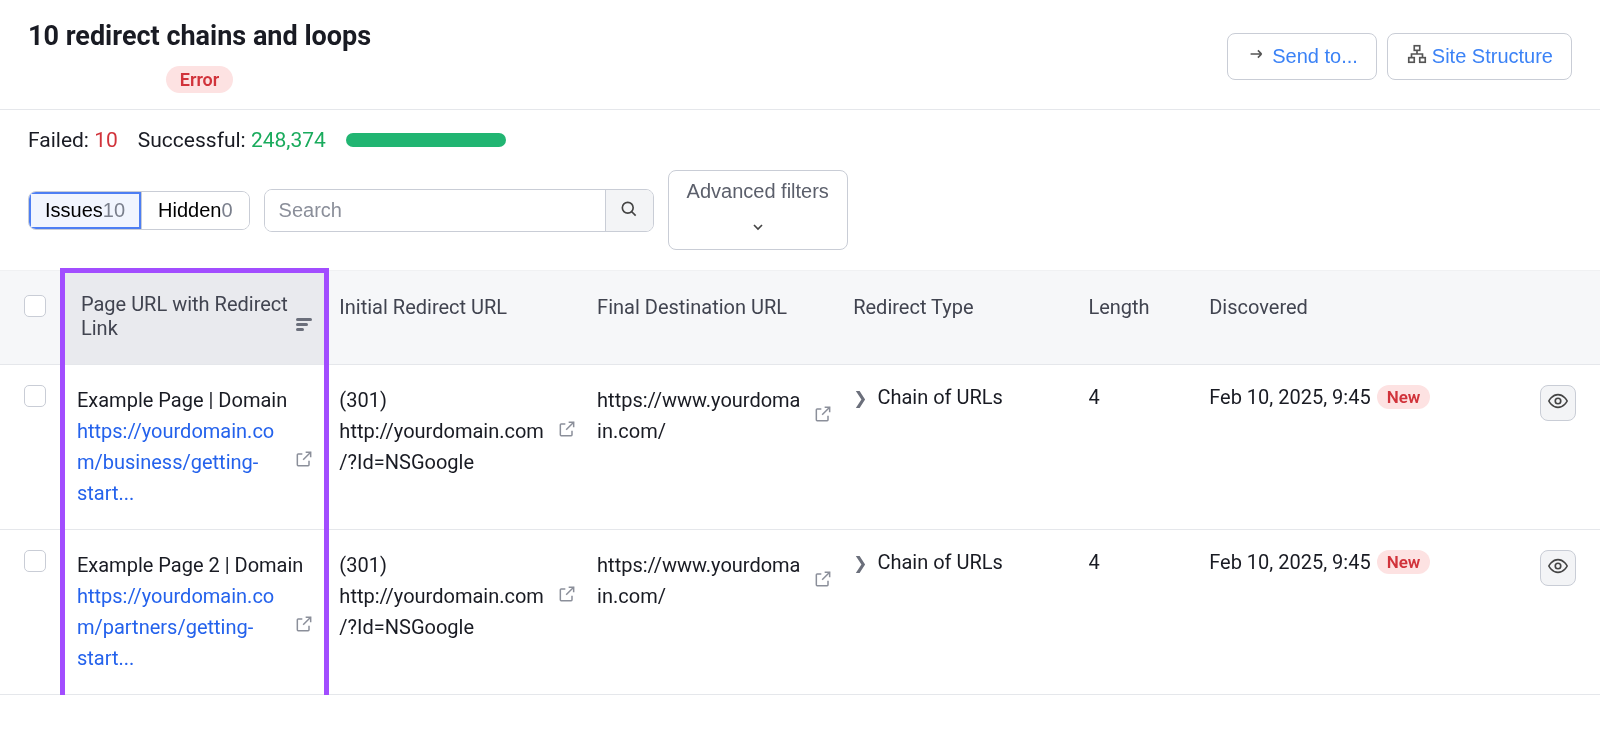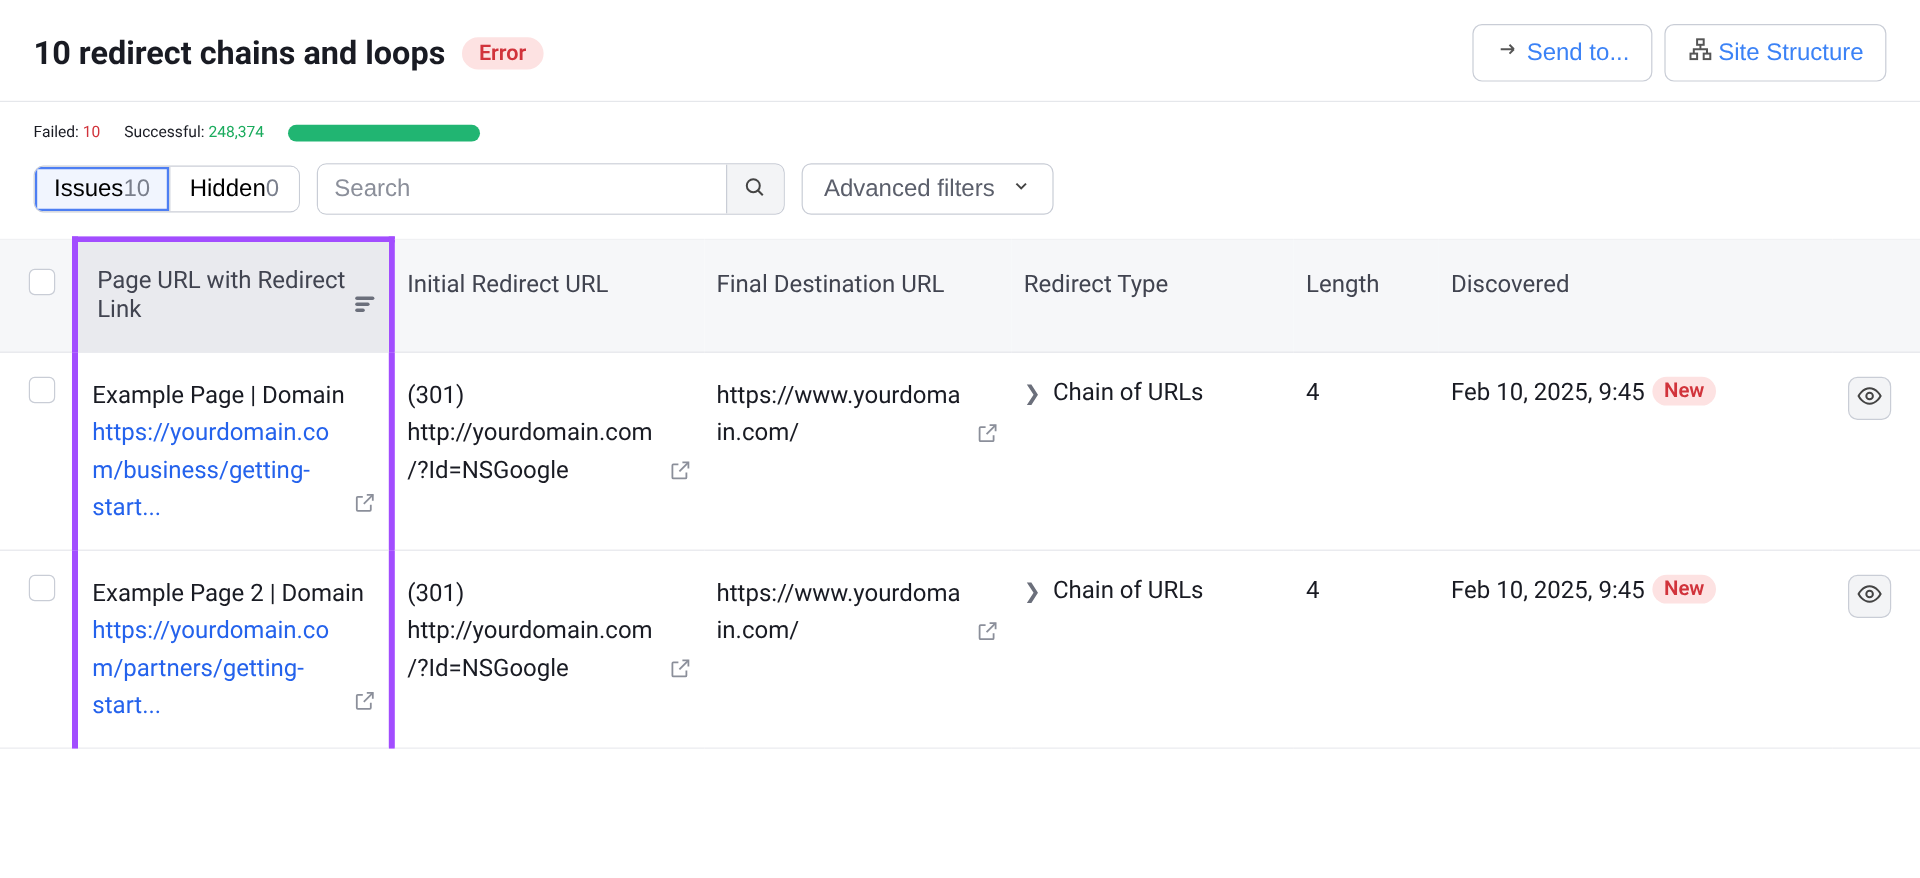--- a/index.html
+++ b/index.html
@@ -10,21 +10,21 @@
     background: #fff;
     font-size: 19px;
   }
   .topbar {
     display: flex;
     align-items: center;
     justify-content: space-between;
     padding: 20px 28px 16px 28px;
     border-bottom: 1px solid #e5e7eb;
   }
-  .topbar-left { display: flex; align-items: center; gap: 14px; }
+  .topbar-left { display: flex; align-items: center; gap: 14px; flex-direction: column; }
   .page-title { font-size: 27px; font-weight: 700; }
   .badge-error {
     background: #fde2e2;
     color: #d1333b;
     border-radius: 16px;
     padding: 3px 14px;
     font-size: 18px;
     font-weight: 600;
   }
   .topbar-right { display: flex; gap: 10px; }
@@ -42,21 +42,21 @@
     font-weight: 400;
   }
   .btn svg { width: 22px; height: 22px; stroke: #555; fill: none; stroke-width: 1.8; }
 
   .statsbar {
     display: flex;
     align-items: center;
     justify-content: space-between;
     padding: 18px 28px;
   }
-  .stats-left { display: flex; align-items: center; gap: 20px; font-size: 13px; }
+  .stats-left { display: flex; align-items: center; gap: 20px; font-size: 21px; }
   .failed-count { color: #d1333b; }
   .success-count { color: #1aab5d; }
   .progress {
     width: 160px; height: 14px; border-radius: 10px; background: #21b572;
   }
   .fix-link {
     color: #5b5f6b;
     font-size: 21px;
     border-bottom: 2px dashed #a7abba;
     padding-bottom: 2px;
@@ -109,20 +109,21 @@
     cursor: pointer;
     display: flex; align-items: center; justify-content: center;
   }
   .search-btn svg { width: 20px; height: 20px; stroke: #444; fill: none; stroke-width: 2; }
 
   .adv-btn {
     display: inline-flex; align-items: center; gap: 14px;
     border: 1px solid #c9cdd6; border-radius: 8px;
     padding: 9px 18px; font-size: 20px; background: #fff; cursor: pointer;
     color: #5b5f6b;
+    flex-direction: column;
   }
   .adv-btn svg { width: 16px; height: 16px; stroke: #444; fill: none; stroke-width: 2.5; }
 
   .table { width: 100%; border-collapse: collapse; padding-left: 41px; }
   .thead-row { background: #f6f7f9; border-top: 1px solid #f0f1f3; border-bottom: 1px solid #e5e7eb; }
   .th, .td { text-align: left; vertical-align: top; padding: 20px 10px; font-size: 20px; }
   .th { font-weight: 400; color: #414450; padding-top: 24px; padding-bottom: 24px; }
   .col-check { width: 60px; padding-left: 24px; }
   .col-page { width: 254px; padding-left: 6px; }
   .col-init { width: 250px; }
@@ -146,21 +147,21 @@
   .sort-icon .bar.s3 { width: 8px; }
 
   .checkbox {
     width: 22px; height: 22px; border-radius: 5px; border: 1.8px solid #c9cdd6; display: inline-block; background: #fff;
   }
   .row { border-bottom: 1px solid #e5e7eb; }
   .url-title { color: #191b23; }
   .url-link { color: #2462ec; }
   .ext-icon { display: inline-block; vertical-align: top; margin-left: 0; }
   .ext-icon svg { width: 20px; height: 20px; stroke: #8b8f9a; fill: none; stroke-width: 1.8; }
-  .flex-top { display: flex; align-items: flex-end; gap: 8px; }
+  .flex-top { display: flex; align-items: center; gap: 8px; }
   .chev { color: #6b6f7b; margin-right: 10px; font-size: 17px; }
   .badge-new {
     background: #fde2e2;
     color: #d1333b;
     border-radius: 14px;
     padding: 2px 10px;
     font-size: 17px;
     font-weight: 600;
     margin-left: 6px;
   }

